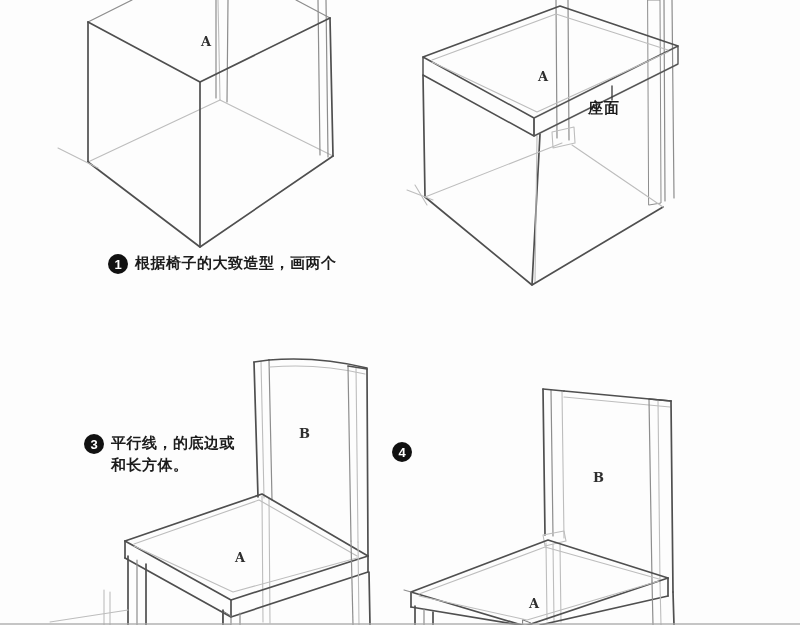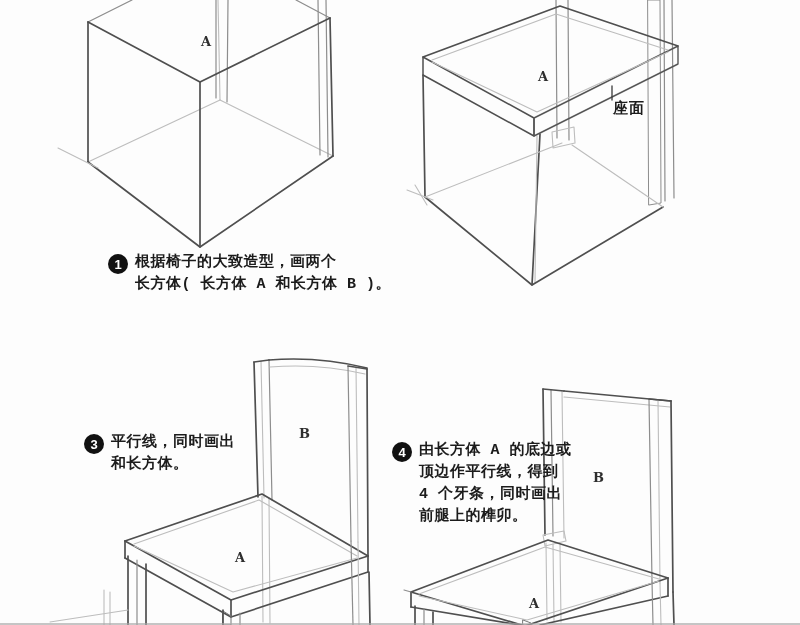--- a/index.html
+++ b/index.html
@@ -18,21 +18,21 @@
   .fpost2{fill:#b0b0b0;stroke:#777;stroke-width:1;}
   .lbl{position:absolute;font-family:"DejaVu Serif",serif;font-weight:bold;
        font-size:13px;color:#2e2e2e;}
   .cjk-label{position:absolute;font-weight:bold;font-size:15px;color:#1c1c1c;
        letter-spacing:1px;}
   .step{position:absolute;display:flex;align-items:flex-start;gap:7px;color:#1c1c1c;}
   .badge{width:20px;height:20px;border-radius:50%;background:#111;color:#fff;
        font-weight:bold;font-size:13px;display:flex;align-items:center;
        justify-content:center;flex:0 0 auto;margin-top:2px;}
   .steplines{font-weight:bold;font-size:15px;line-height:22px;letter-spacing:.5px;
-       white-space:nowrap;font-family:Liberation Mono, monospace;}
+       white-space:nowrap;}
   .bottom-edge{position:absolute;left:0;bottom:0;width:100%;height:2px;
        background:#a8a8a8;opacity:.65;}
 </style>
 </head>
 <body>
 
 <div class="page">
 
   <svg class="sketch" width="800" height="625" viewBox="0 0 800 625">
 
@@ -141,46 +141,39 @@
       <path class="d" d="M433,612 L433,625"></path>
       <path class="fpost2" d="M523,620 L531,623 L531,625 L523,625 Z"></path>
       <path class="m" d="M652,581 L653,625"></path>
       <path class="l" d="M660,583 L661,625"></path>
       <path class="d" d="M673,592 L674,625"></path>
     </g>
   </svg>
 
   <span class="lbl" style="left:201px;top:34px">A</span>
   <span class="lbl" style="left:538px;top:69px">A</span>
-  <span class="cjk-label" style="left:613px;top:99px">座面</span>
+  <span class="cjk-label" style="left:588px;top:99px">座面</span>
   <span class="lbl" style="left:299px;top:426px">B</span>
   <span class="lbl" style="left:235px;top:550px">A</span>
   <span class="lbl" style="left:593px;top:470px">B</span>
   <span class="lbl" style="left:529px;top:596px">A</span>
 
   <div class="step" style="left:108px;top:252px">
     <span class="badge">1</span>
     <div class="steplines">
       <div>根据椅子的大致造型，画两个</div>
-      <div>长方体( 长方体 A 和长方体 B )。</div>
     </div>
   </div>
 
   <div class="step" style="left:84px;top:432px">
     <span class="badge">3</span>
     <div class="steplines">
-      <div>平行线，同时画出</div>
+      <div>平行线，的底边或</div>
       <div>和长方体。</div>
     </div>
   </div>
 
   <div class="step" style="left:392px;top:440px">
     <span class="badge">4</span>
-    <div class="steplines">
-      <div>由长方体 A 的底边或</div>
-      <div>顶边作平行线，得到</div>
-      <div>4 个牙条，同时画出</div>
-      <div>前腿上的榫卯。</div>
-    </div>
   </div>
 
   <div class="bottom-edge"></div>
 </div>
 
 </body></html>

